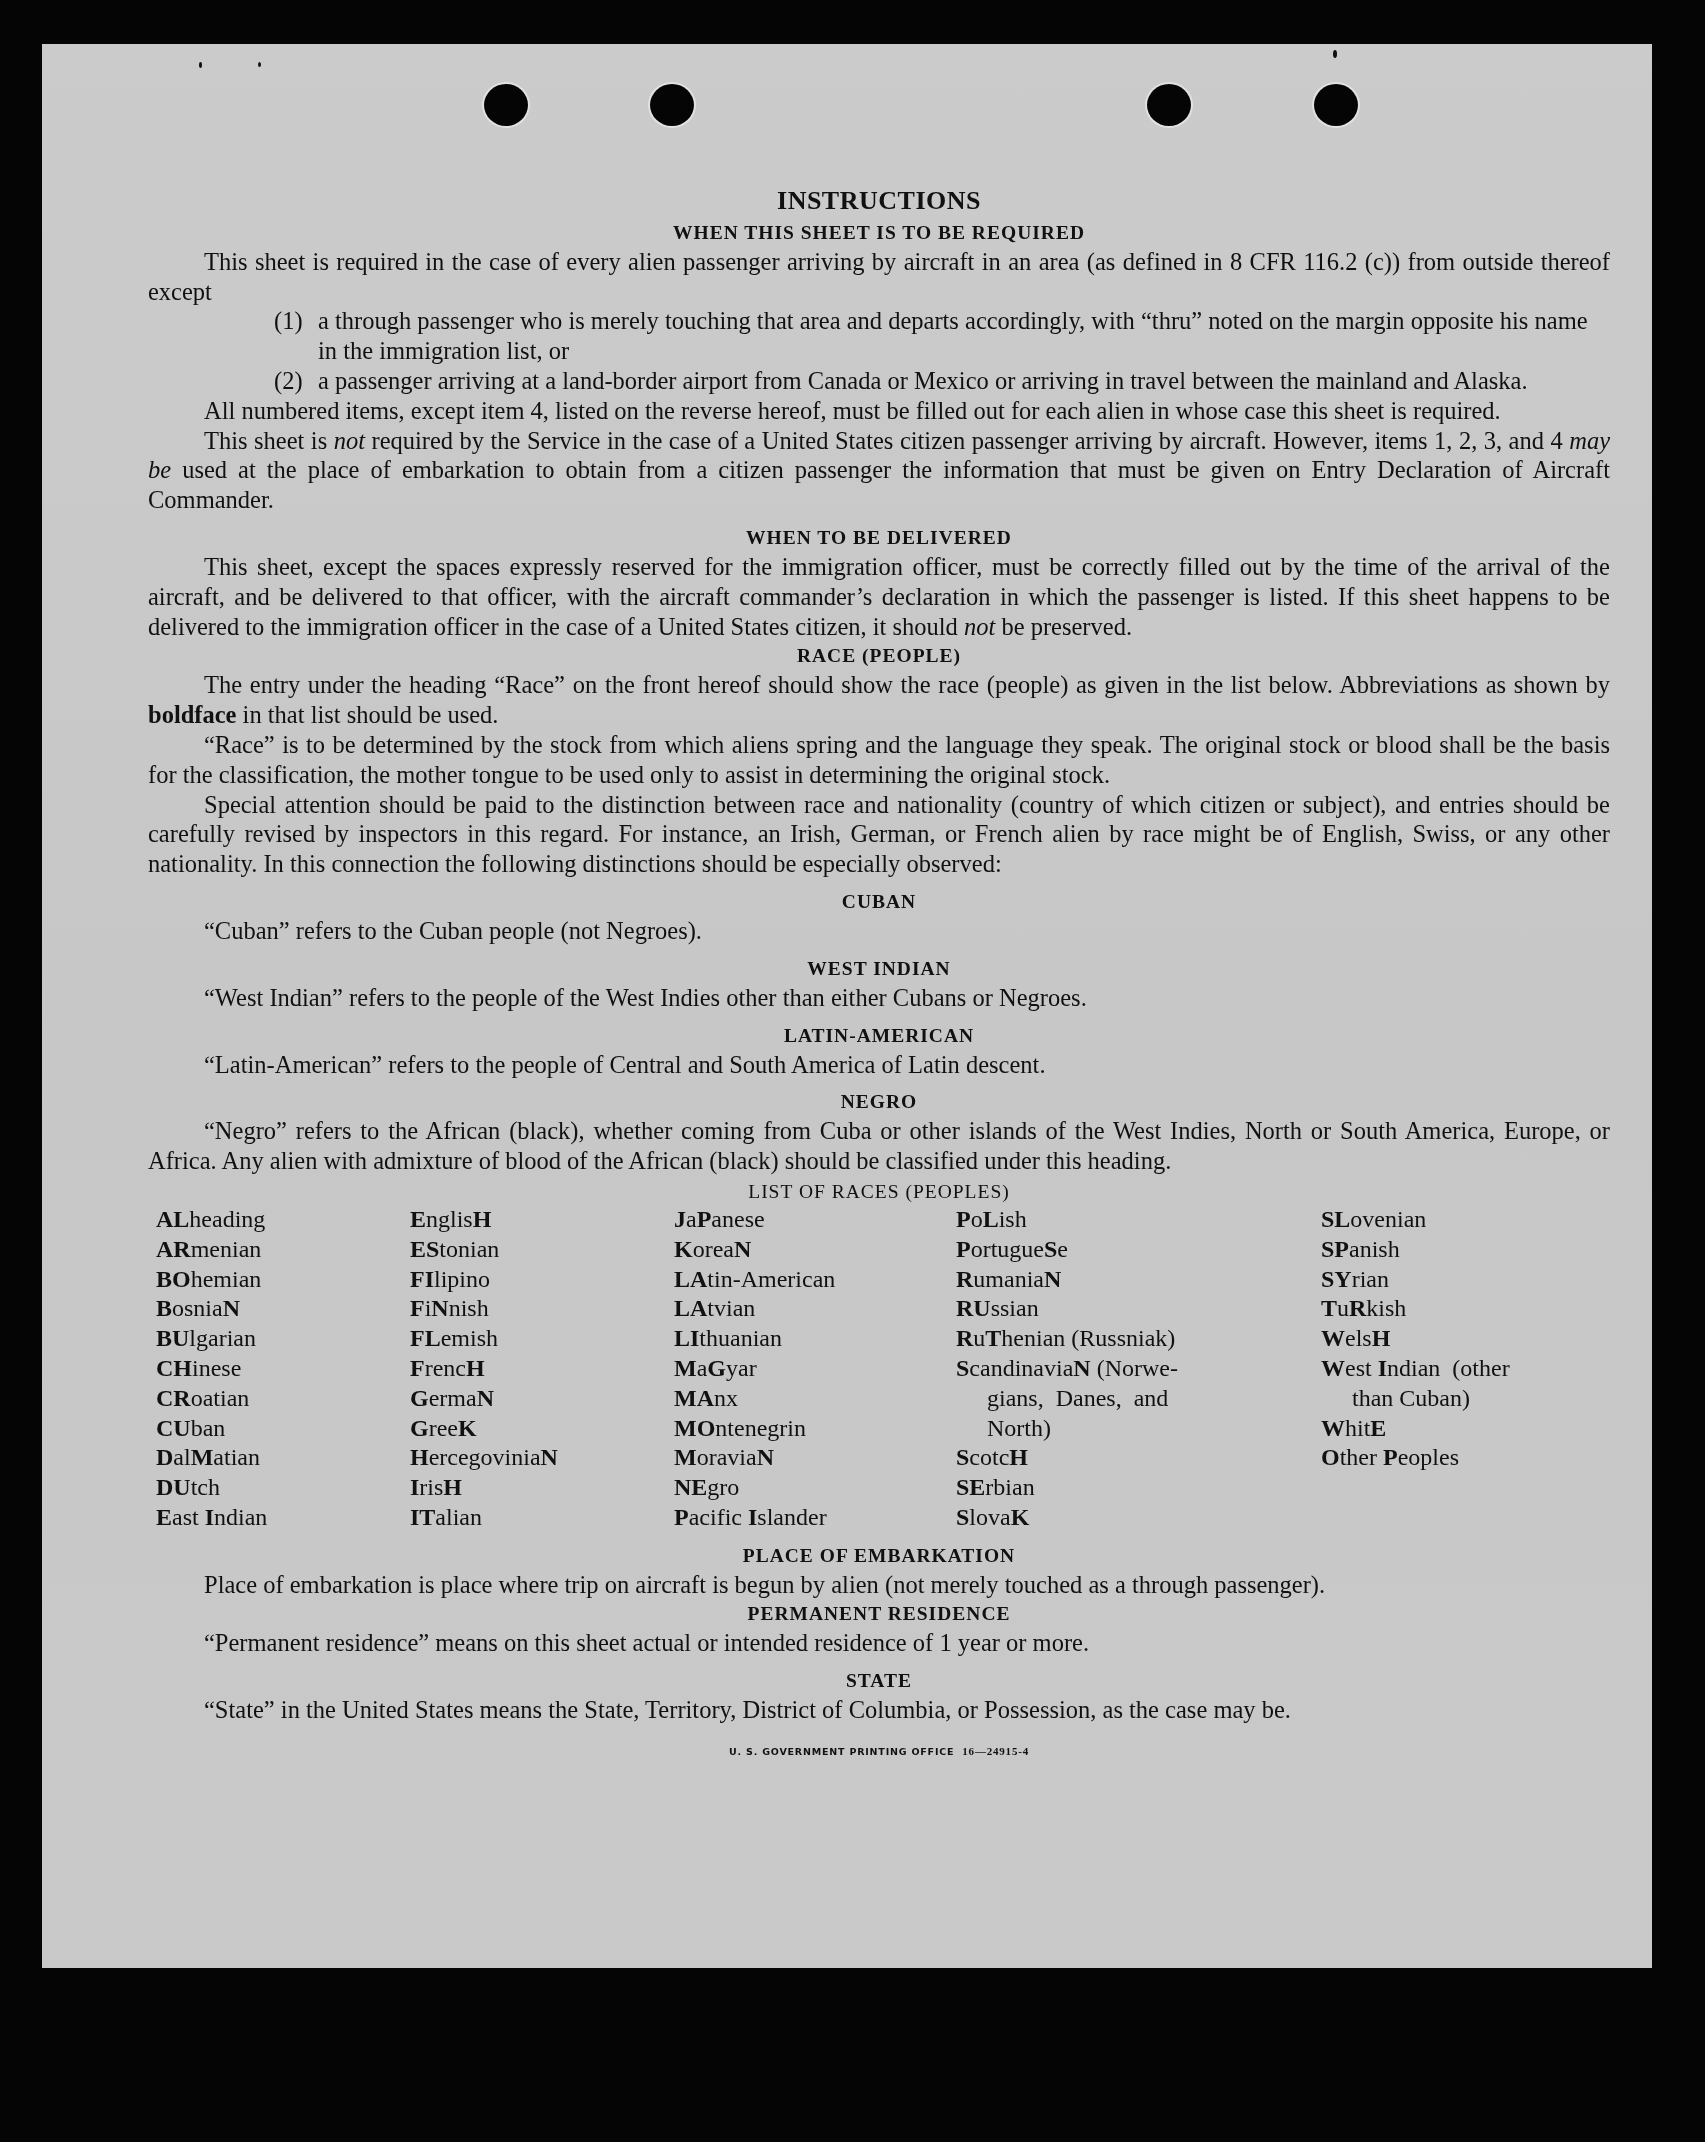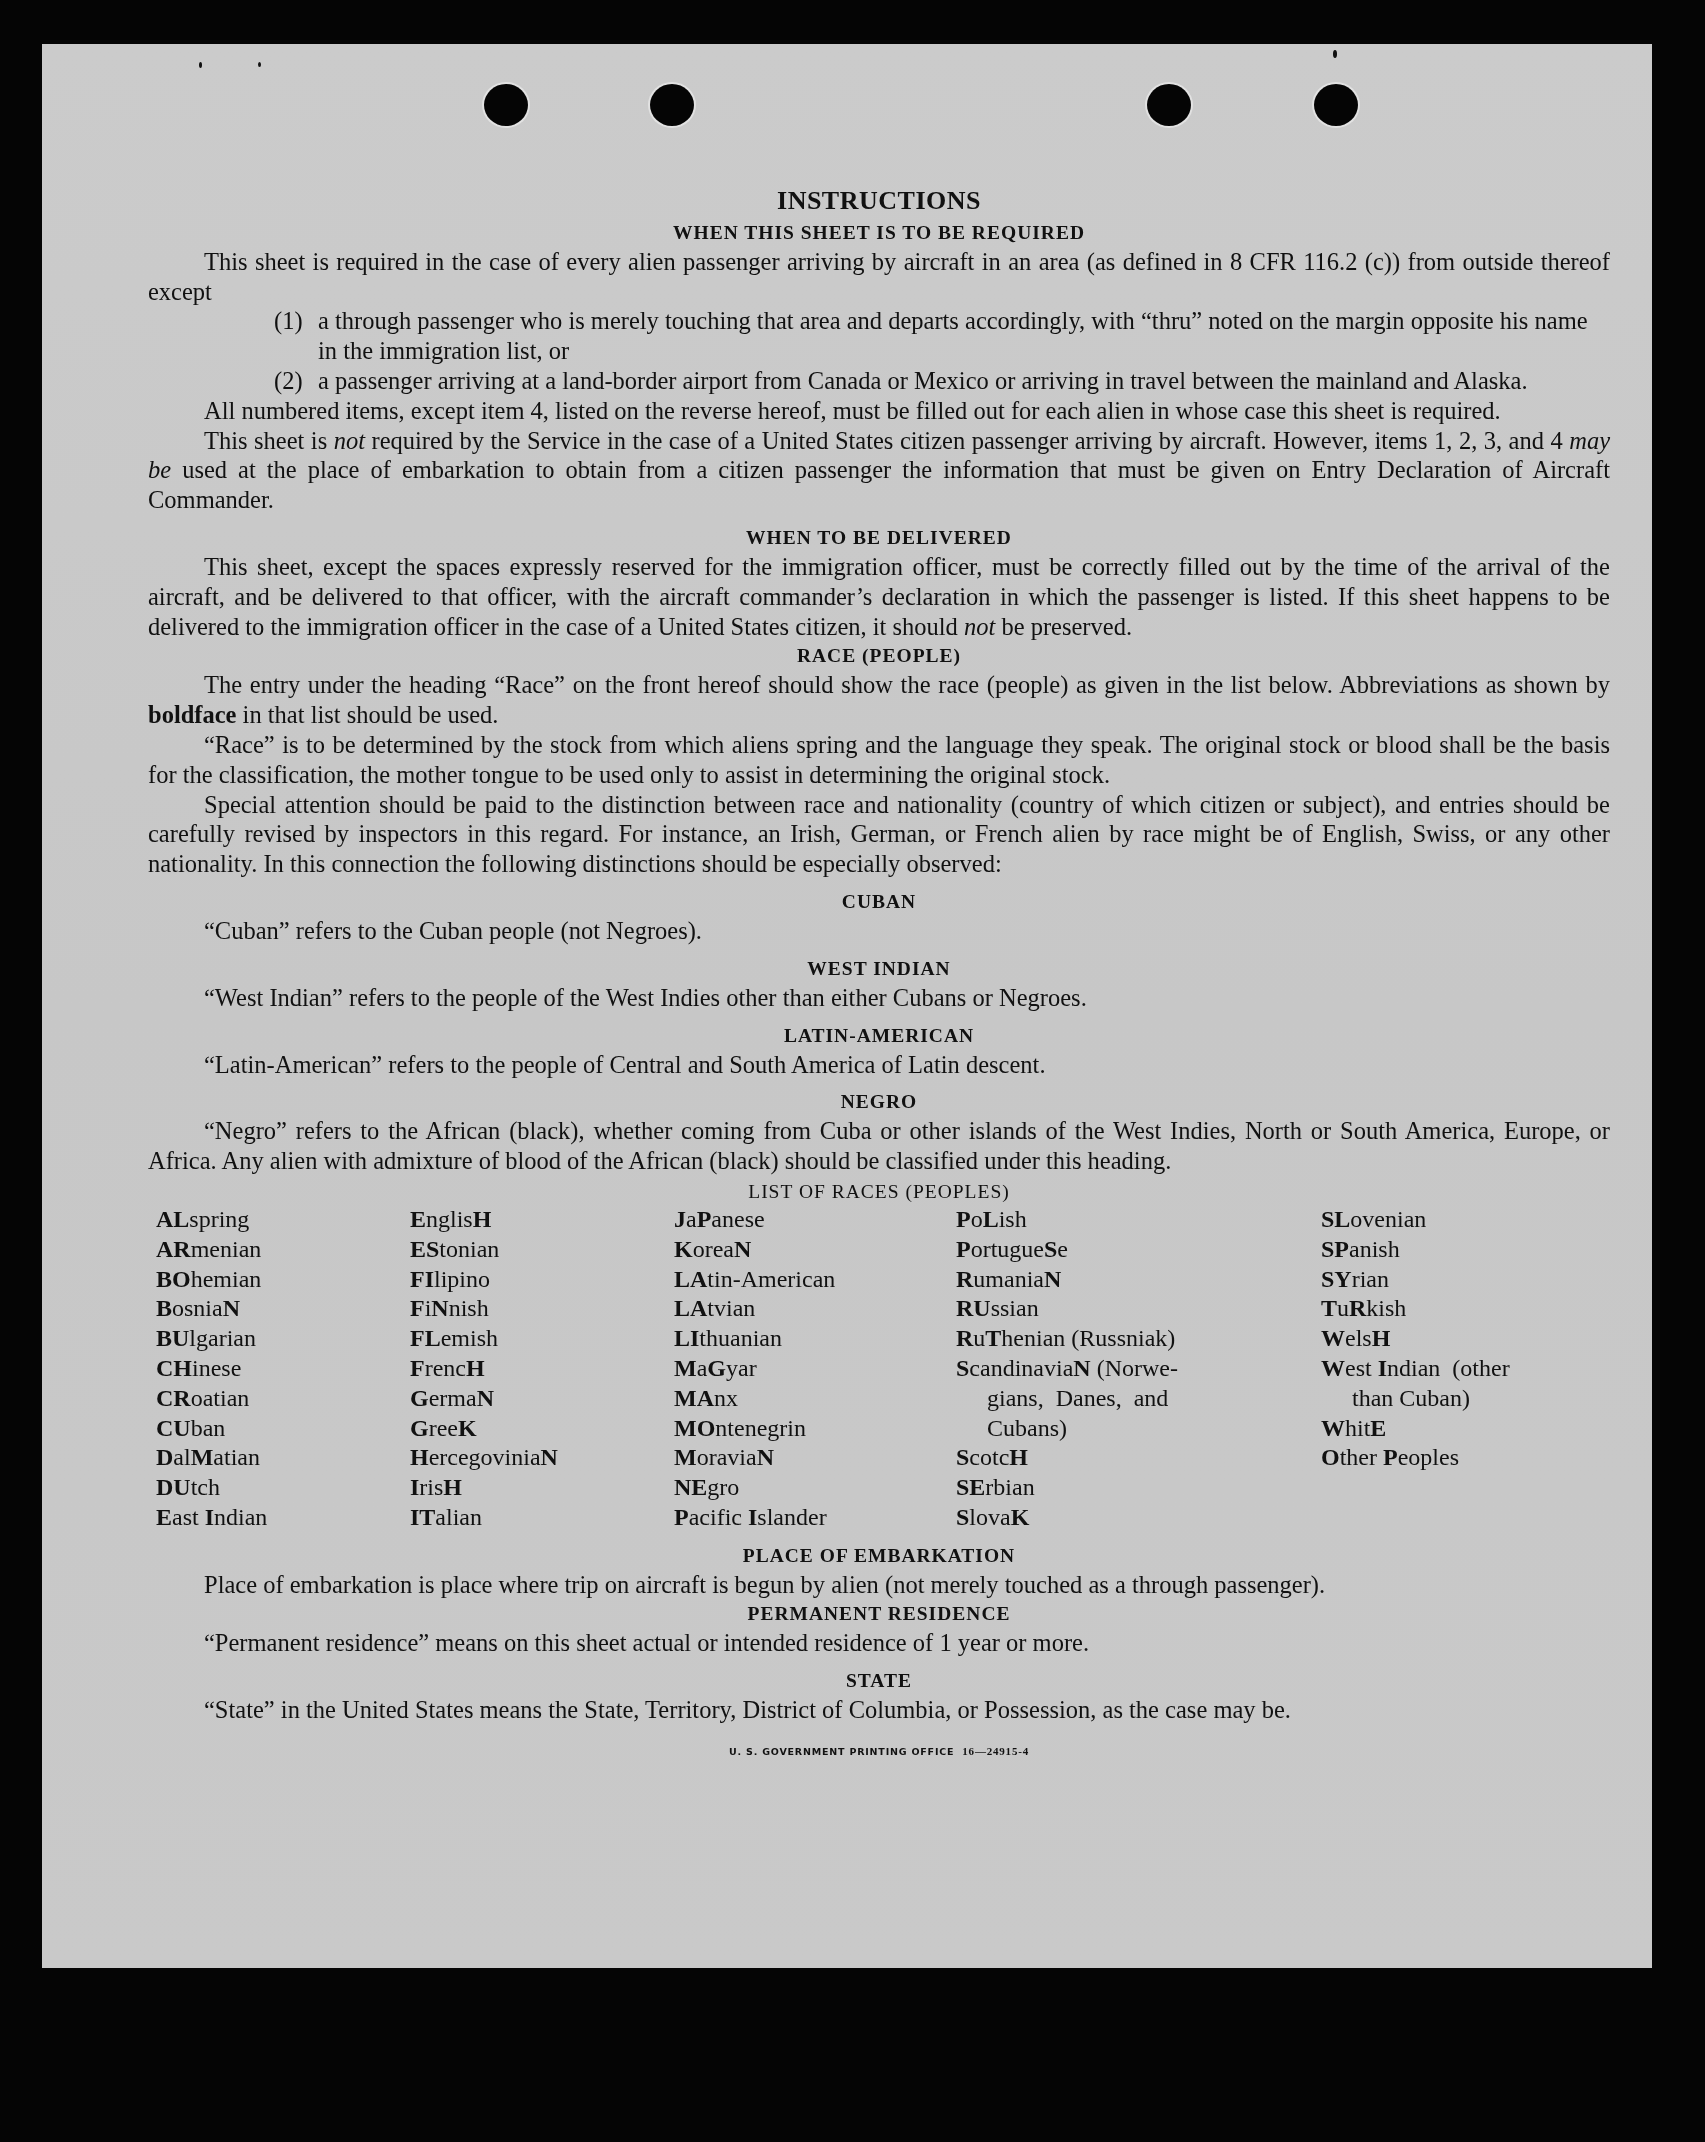--- a/index.html
+++ b/index.html
@@ -94,21 +94,21 @@
     <div class="gap"></div>
     <h2 class="sec">LATIN-AMERICAN</h2>
     <p class="ind">“Latin-American” refers to the people of Central and South America of Latin descent.</p>
     <div class="gap"></div>
     <h2 class="sec">NEGRO</h2>
     <p class="ind">“Negro” refers to the African (black), whether coming from Cuba or other islands of the West Indies, North or South America, Europe, or Africa.  Any alien with admixture of blood of the African (black) should be classified under this heading.</p>
 
     <div class="races-head">LIST OF RACES (PEOPLES)</div>
     <div class="races" id="races-grid">
         <div class="col">
-          <div><span class="b" style="white-space: pre;">AL</span><span style="white-space: pre;">spring</span></div>
+          <div><span class="b" style="white-space: pre;">AL</span><span style="white-space: pre;">heading</span></div>
           <div><span class="b" style="white-space: pre;">AR</span><span style="white-space: pre;">menian</span></div>
           <div><span class="b" style="white-space: pre;">BO</span><span style="white-space: pre;">hemian</span></div>
           <div><span class="b" style="white-space: pre;">B</span><span style="white-space: pre;">osnia</span><span class="b" style="white-space: pre;">N</span></div>
           <div><span class="b" style="white-space: pre;">BU</span><span style="white-space: pre;">lgarian</span></div>
           <div><span class="b" style="white-space: pre;">CH</span><span style="white-space: pre;">inese</span></div>
           <div><span class="b" style="white-space: pre;">CR</span><span style="white-space: pre;">oatian</span></div>
           <div><span class="b" style="white-space: pre;">CU</span><span style="white-space: pre;">ban</span></div>
           <div><span class="b" style="white-space: pre;">D</span><span style="white-space: pre;">al</span><span class="b" style="white-space: pre;">M</span><span style="white-space: pre;">atian</span></div>
           <div><span class="b" style="white-space: pre;">DU</span><span style="white-space: pre;">tch</span></div>
           <div><span class="b" style="white-space: pre;">E</span><span style="white-space: pre;">ast </span><span class="b" style="white-space: pre;">I</span><span style="white-space: pre;">ndian</span></div>
@@ -140,21 +140,21 @@
           <div><span class="b" style="white-space: pre;">P</span><span style="white-space: pre;">acific </span><span class="b" style="white-space: pre;">I</span><span style="white-space: pre; margin-top: 18px;">slander</span></div>
         </div>
         <div class="col">
           <div><span class="b" style="white-space: pre;">P</span><span style="white-space: pre;">o</span><span class="b" style="white-space: pre;">L</span><span style="white-space: pre;">ish</span></div>
           <div><span class="b" style="white-space: pre;">P</span><span style="white-space: pre;">ortugue</span><span class="b" style="white-space: pre;">S</span><span style="white-space: pre;">e</span></div>
           <div><span class="b" style="white-space: pre;">R</span><span style="white-space: pre;">umania</span><span class="b" style="white-space: pre;">N</span></div>
           <div><span class="b" style="white-space: pre;">RU</span><span style="white-space: pre;">ssian</span></div>
           <div><span class="b" style="white-space: pre;">R</span><span style="white-space: pre;">u</span><span class="b" style="white-space: pre;">T</span><span style="white-space: pre;">henian (Russniak)</span></div>
           <div><span class="b" style="white-space: pre;">S</span><span style="white-space: pre;">candinavia</span><span class="b" style="white-space: pre;">N</span><span style="white-space: pre;"> (Norwe-</span></div>
           <div class="cont"><span style="white-space: pre;">gians,  Danes,  and</span></div>
-          <div class="cont"><span style="white-space: pre;">Cubans)</span></div>
+          <div class="cont"><span style="white-space: pre;">North)</span></div>
           <div><span class="b" style="white-space: pre;">S</span><span style="white-space: pre;">cotc</span><span class="b" style="white-space: pre;">H</span></div>
           <div><span class="b" style="white-space: pre;">SE</span><span style="white-space: pre;">rbian</span></div>
           <div><span class="b" style="white-space: pre;">S</span><span style="white-space: pre;">lova</span><span class="b" style="white-space: pre;">K</span></div>
         </div>
         <div class="col">
           <div><span class="b" style="white-space: pre;">SL</span><span style="white-space: pre;">ovenian</span></div>
           <div><span class="b" style="white-space: pre;">SP</span><span style="white-space: pre;">anish</span></div>
           <div><span class="b" style="white-space: pre;">SY</span><span style="white-space: pre;">rian</span></div>
           <div><span class="b" style="white-space: pre;">T</span><span style="white-space: pre;">u</span><span class="b" style="white-space: pre;">R</span><span style="white-space: pre;">kish</span></div>
           <div><span class="b" style="white-space: pre;">W</span><span style="white-space: pre;">els</span><span class="b" style="white-space: pre;">H</span></div>

